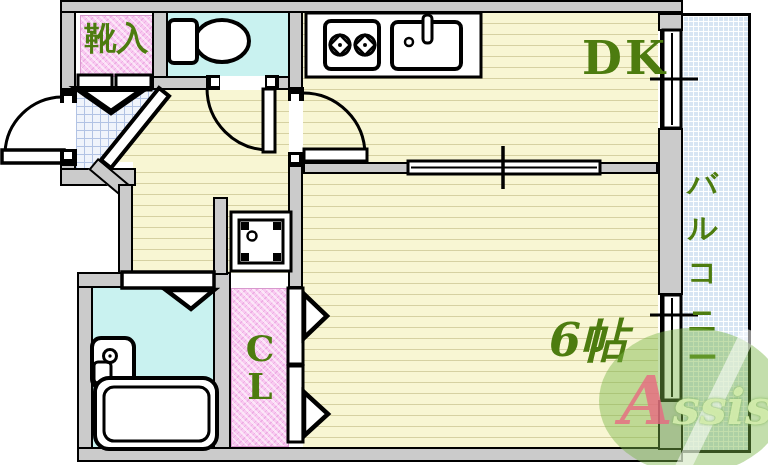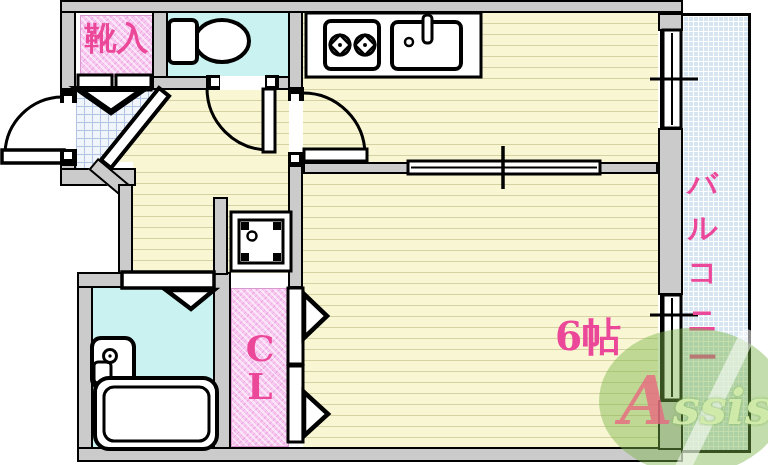--- a/index.html
+++ b/index.html
@@ -18,21 +18,21 @@
     background-image:linear-gradient(#b2c3e4 1px, rgba(0,0,0,0) 1px),
                      linear-gradient(90deg,#b2c3e4 1px, rgba(0,0,0,0) 1px);
     background-size:8px 8px;}
   .floor-balcony{background-color:#d7e5f3;
     background-image:linear-gradient(rgba(255,255,255,.95) 1px, rgba(0,0,0,0) 1px),
                      linear-gradient(90deg, rgba(255,255,255,.95) 1px, rgba(0,0,0,0) 1px);
     background-size:5px 5px;
     border:3px solid #000;}
   .wall{position:absolute;background:#cbcbcb;border:2px solid #000;box-sizing:border-box;}
   .open{position:absolute;background:#fff;}
-  .label{position:absolute;color:#ec4899;font-weight:bold;text-align:center;line-height:1.05;}
+  .label{position:absolute;color:#4d7c0f;font-weight:bold;text-align:center;line-height:1.05;}
   #svgfix{position:absolute;left:0;top:0;}
   
   #wm{position:absolute;left:599px;top:328px;width:186px;height:146px;border-radius:50%;
       background:rgba(122,182,72,.45);}
   #wm .slash{position:absolute;left:108px;top:-6px;width:16px;height:160px;background:rgba(255,255,255,.55);
       transform:rotate(26deg);border-radius:8px;}
   #wmtext{position:absolute;left:620px;top:360px;font-style:italic;font-weight:bold;white-space:nowrap;}
   #wmtext .a{font-size:68px;color:rgba(233,103,130,.78);}
   #wmtext .rest{font-size:48px;color:rgba(214,238,176,.92);text-shadow:0 0 3px rgba(120,175,80,.9);}
 </style>
@@ -185,24 +185,25 @@
     <g>
       <rect x="663" y="295" width="18" height="105" fill="#fff" stroke="#000" stroke-width="3"></rect>
       <line x1="672" y1="298" x2="672" y2="397" stroke="#000" stroke-width="2"></line>
       <line x1="650" y1="315" x2="698" y2="315" stroke="#000" stroke-width="3"></line>
     </g>
   </svg>
 
   <div class="label" style="left:80px;top:22px;width:73px;font-size:32px;">靴入</div>
 
   <div class="label" style="left:545px;top:34px;width:160px;">
+    <div style="font-size:46px;letter-spacing:3px;">DK</div>
   </div>
 
   <div class="label" style="left:498px;top:316px;width:180px;">
-    <div style="font-size:39px;">6帖</div>
+    <div style="font-size:46px;font-style:italic;">6帖</div>
   </div>
 
   <div class="label" style="left:240px;top:330px;width:40px;">
     <div style="font-size:36px;">C</div>
     <div style="font-size:36px;">L</div>
   </div>
 
   <div class="label" style="left:687px;top:112px;height:280px;font-size:30px;font-weight:bold;writing-mode:vertical-rl;letter-spacing:14px;">バルコニー</div>
 
   <div id="wm">

